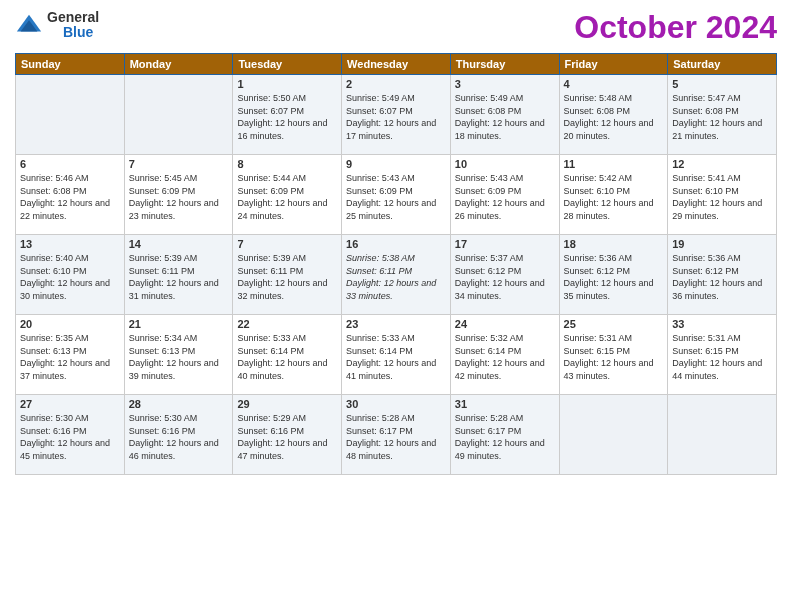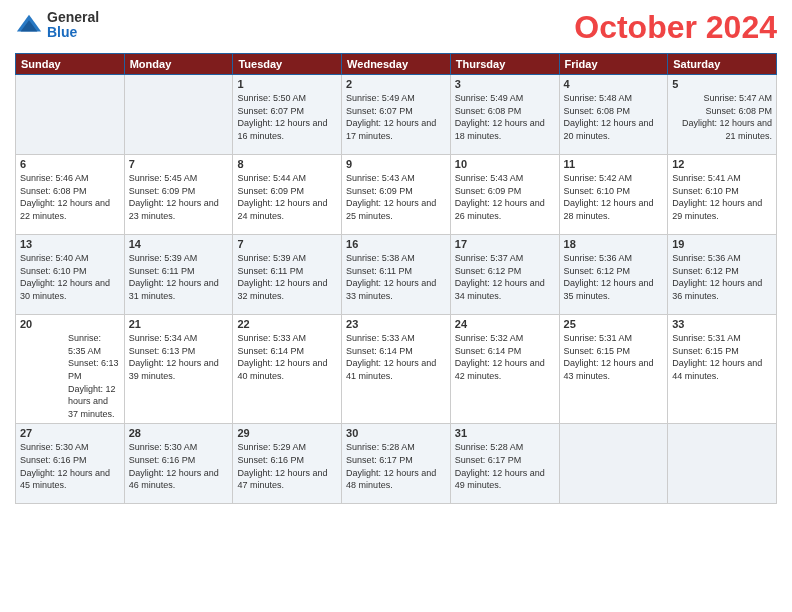--- a/index.html
+++ b/index.html
@@ -35,47 +35,48 @@
     }
     .logo-general {
       font-size: 14px;
       font-weight: bold;
       color: #333;
     }
     .logo-blue {
       font-size: 14px;
       font-weight: bold;
       color: #1a6bbf;
+      margin-left: 16px;
     }
     .logo-icon {
       width: 28px;
       height: 28px;
     }
     .title-block {
       text-align: right;
     }
     .month-title {
       font-size: 32px;
       font-weight: bold;
-      color: #ef4444;
+      color: #a21caf;
       line-height: 1.1;
     }
     .location {
       font-size: 14px;
       color: #555;
     }
     .calendar {
       flex: 1;
       border: 1px solid #ccc;
       border-collapse: collapse;
       width: 100%;
       table-layout: fixed;
     }
     .calendar th {
-      background-color: #7f1d1d;
+      background-color: #a16207;
       color: white;
       font-size: 11px;
       font-weight: bold;
       padding: 4px 5px;
       border: 1px solid #2060a0;
       text-align: left;
     }
     .calendar td {
       border: 1px solid #ccc;
       vertical-align: top;
@@ -160,21 +161,21 @@
 Daylight: 12 hours and 18 minutes.</div>
           </td>
           <td>
             <span class="day-num">4</span>
             <div class="cell-text" style="white-space: pre-line;">Sunrise: 5:48 AM
 Sunset: 6:08 PM
 Daylight: 12 hours and 20 minutes.</div>
           </td>
           <td>
             <span class="day-num">5</span>
-            <div class="cell-text" style="white-space: pre-line; text-align: right;">Sunrise: 5:47 AM
+            <div class="cell-text" style="white-space: pre-line;">Sunrise: 5:47 AM
 Sunset: 6:08 PM
 Daylight: 12 hours and 21 minutes.</div>
           </td>
         </tr>
         <tr>
           <td>
             <span class="day-num">6</span>
             <div class="cell-text" style="white-space: pre-line;">Sunrise: 5:46 AM
 Sunset: 6:08 PM
 Daylight: 12 hours and 22 minutes.</div>
@@ -230,21 +231,21 @@
 Daylight: 12 hours and 31 minutes.</div>
           </td>
           <td>
             <span class="day-num">7</span>
             <div class="cell-text" style="white-space: pre-line;">Sunrise: 5:39 AM
 Sunset: 6:11 PM
 Daylight: 12 hours and 32 minutes.</div>
           </td>
           <td>
             <span class="day-num">16</span>
-            <div class="cell-text" style="white-space: pre-line;">Sunrise: 5:38 AM
+            <div class="cell-text" style="white-space: pre-line; font-style: italic;">Sunrise: 5:38 AM
 Sunset: 6:11 PM
 Daylight: 12 hours and 33 minutes.</div>
           </td>
           <td>
             <span class="day-num">17</span>
             <div class="cell-text" style="white-space: pre-line;">Sunrise: 5:37 AM
 Sunset: 6:12 PM
 Daylight: 12 hours and 34 minutes.</div>
           </td>
           <td>
@@ -256,21 +257,21 @@
           <td>
             <span class="day-num">19</span>
             <div class="cell-text" style="white-space: pre-line;">Sunrise: 5:36 AM
 Sunset: 6:12 PM
 Daylight: 12 hours and 36 minutes.</div>
           </td>
         </tr>
         <tr>
           <td>
             <span class="day-num">20</span>
-            <div class="cell-text" style="white-space: pre-line; margin-left: 48px;">Sunrise: 5:35 AM
+            <div class="cell-text" style="white-space: pre-line;">Sunrise: 5:35 AM
 Sunset: 6:13 PM
 Daylight: 12 hours and 37 minutes.</div>
           </td>
           <td>
             <span class="day-num">21</span>
             <div class="cell-text" style="white-space: pre-line;">Sunrise: 5:34 AM
 Sunset: 6:13 PM
 Daylight: 12 hours and 39 minutes.</div>
           </td>
           <td>

